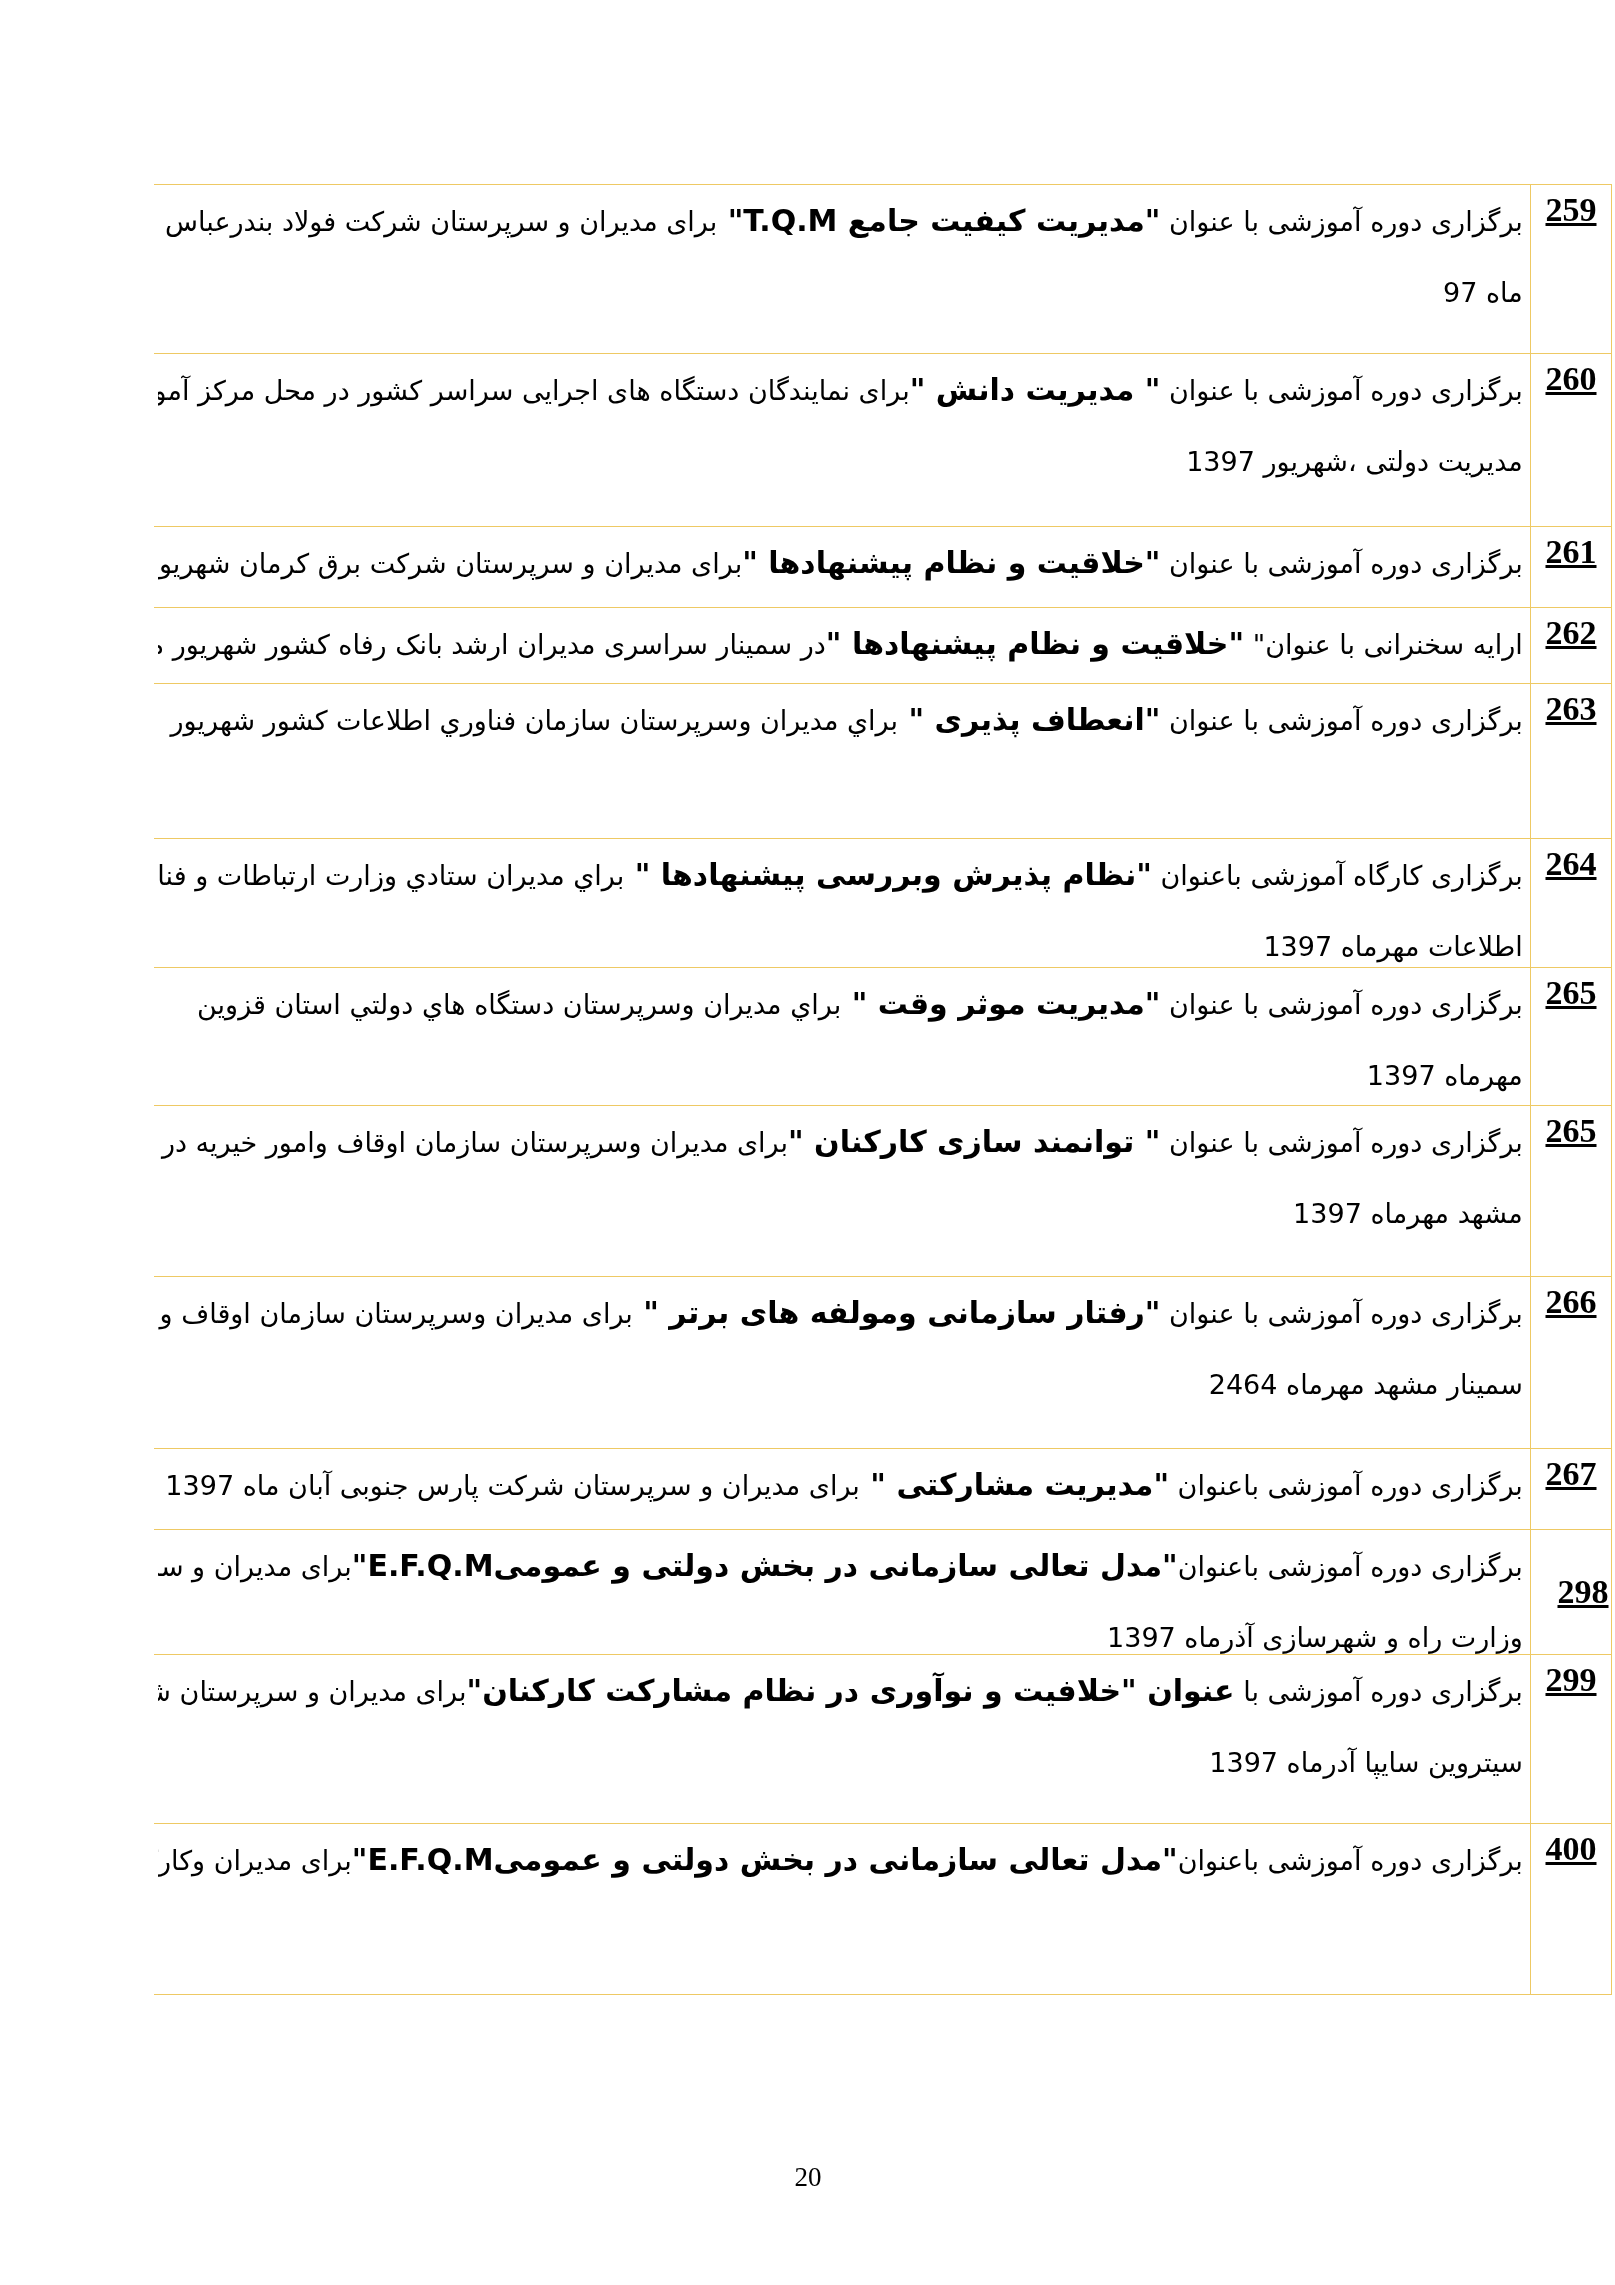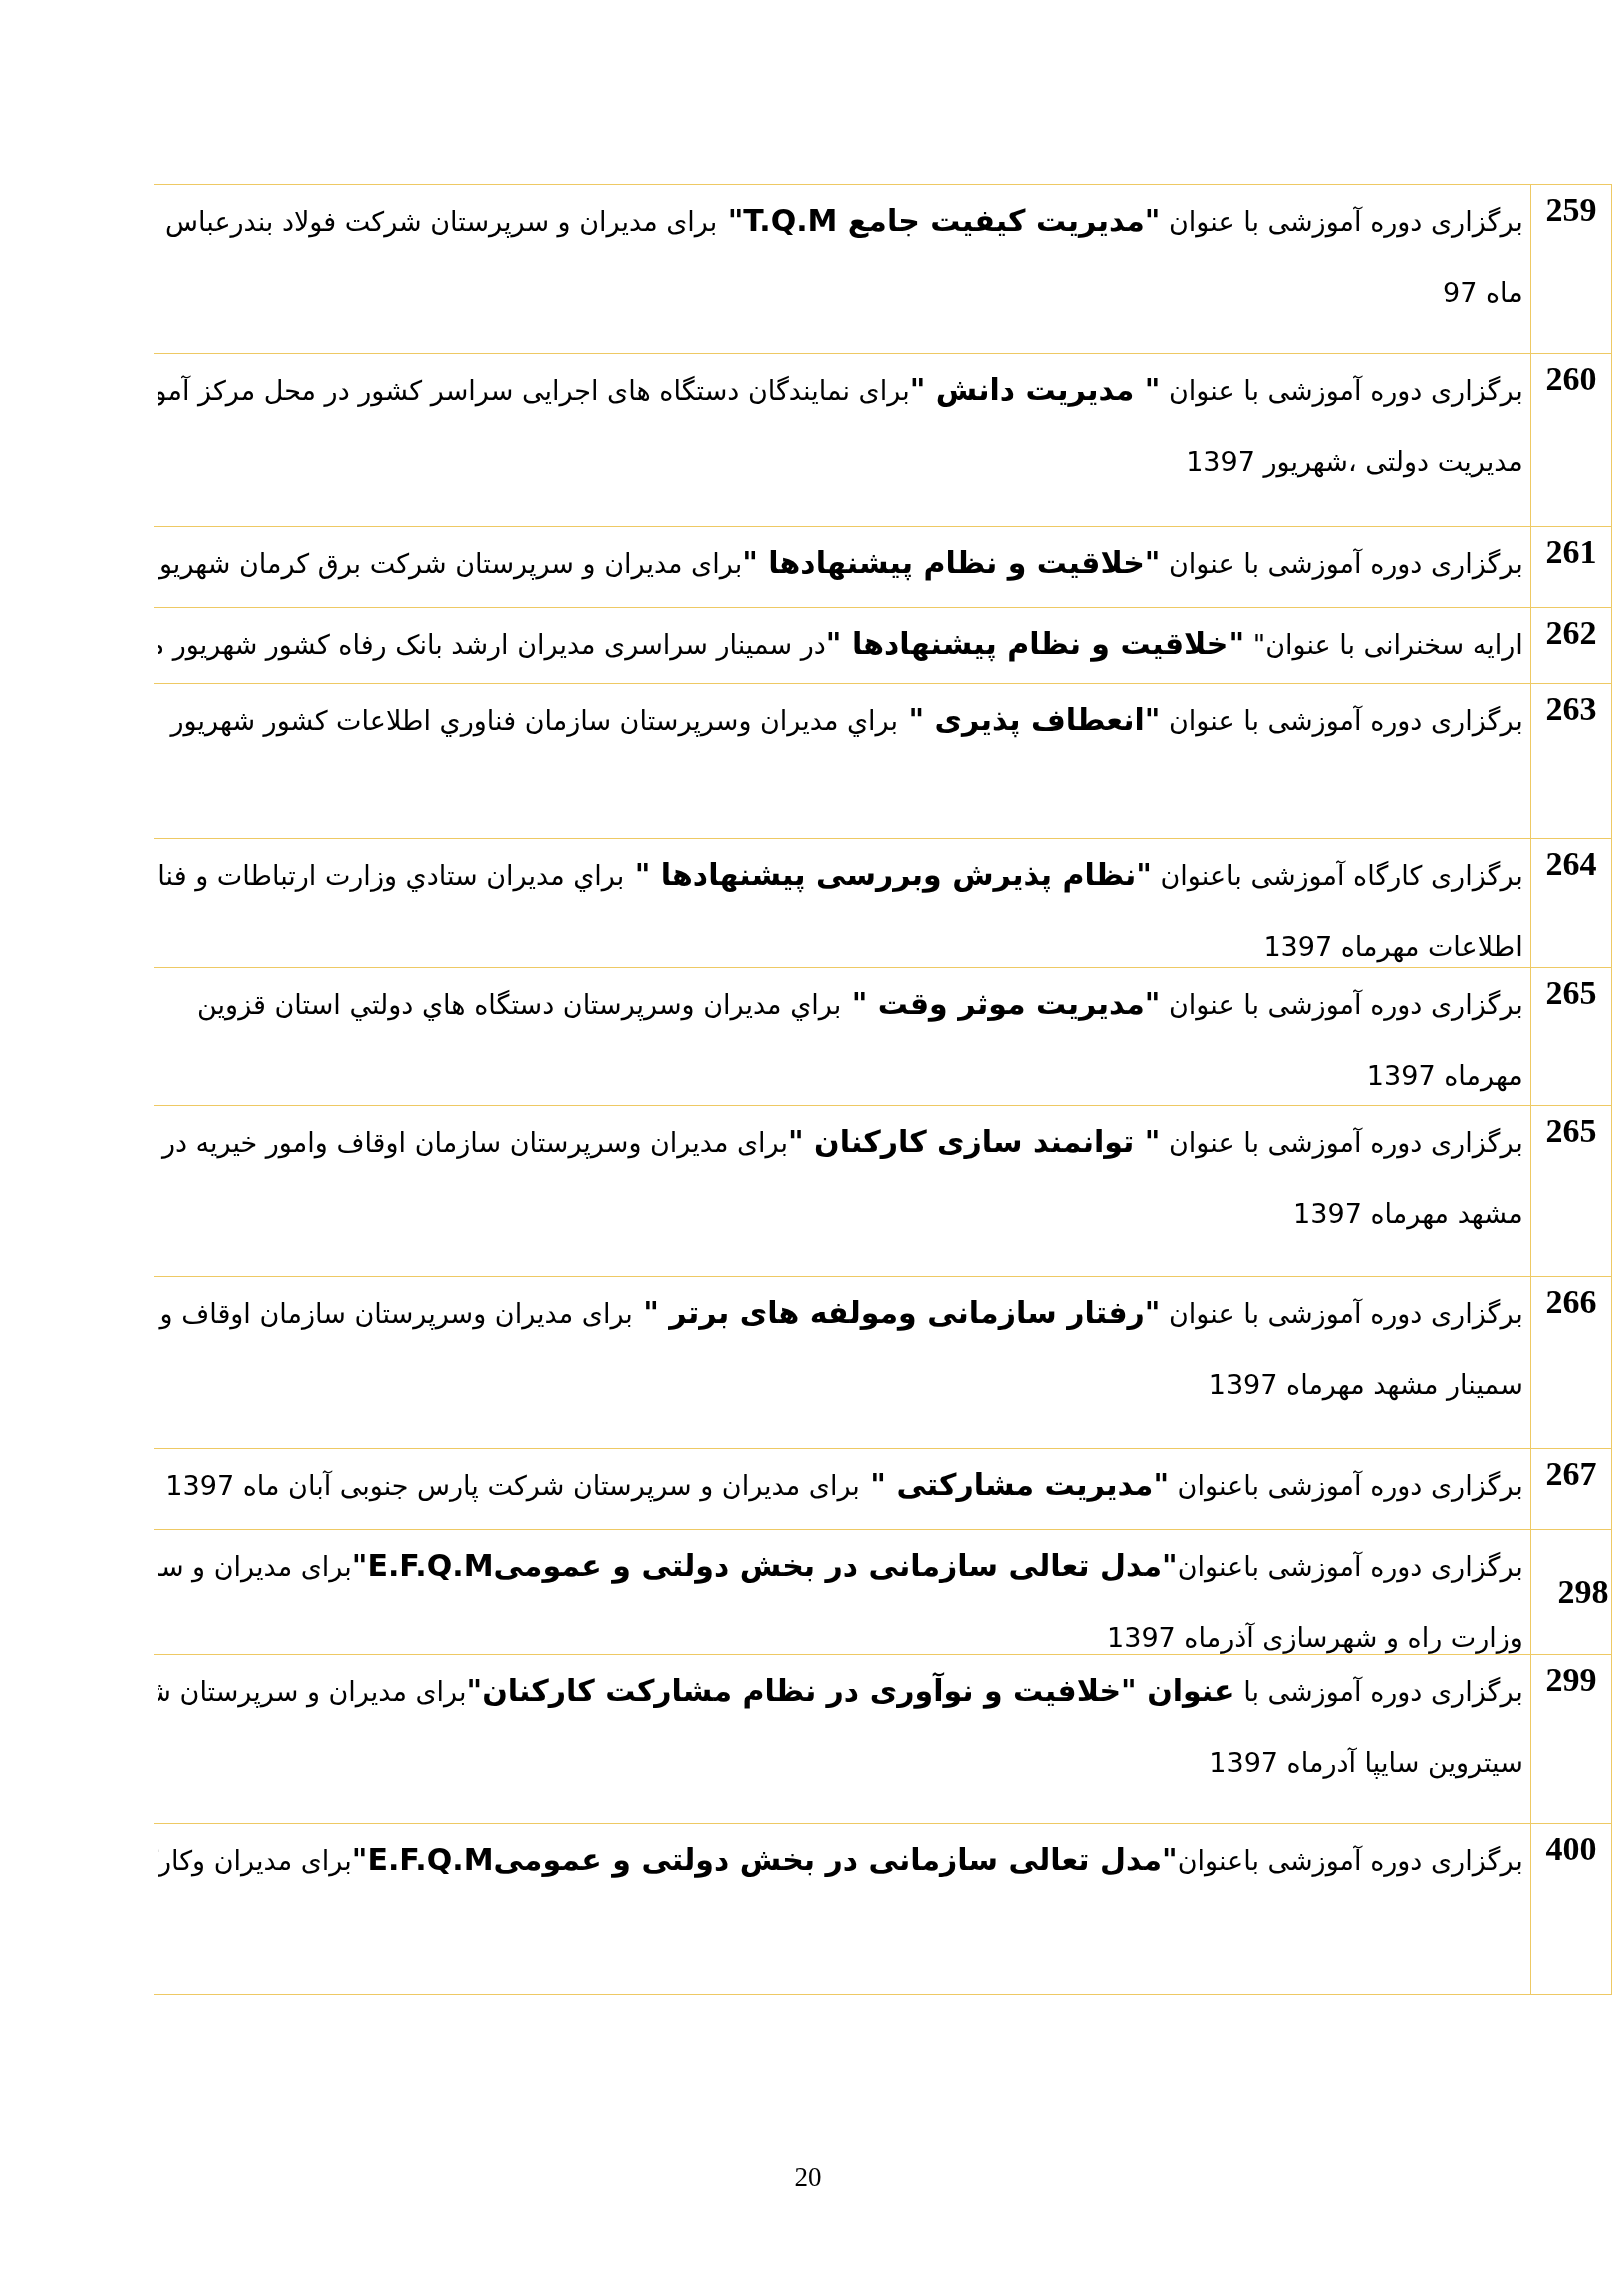--- a/index.html
+++ b/index.html
@@ -51,20 +51,21 @@
   .cell.num{
     order:2;
     width:81px;
     border-left:1.8px solid #eec964;
     text-align:center;
     font-family:"Liberation Serif",serif;
     font-weight:bold;
     font-size:34px;
     line-height:40px;
     padding-top:5.4px;
+    text-decoration:underline;
   }
   .row:nth-child(11) .cell.num{padding-top:42px;padding-left:24px;} 
   .line{
     height:72px;
     line-height:72px;
     white-space:nowrap;
     overflow:hidden;
     font-size:27px;
   }
   .seg{font-weight:normal;}
@@ -132,21 +133,21 @@
       <div class="row">
         <div class="cell text">
           <div class="line"><span class="seg">برگزاری دوره آموزشی با عنوان </span><span class="seg b">" توانمند سازی کارکنان "</span><span class="seg">برای مدیران وسرپرستان سازمان اوقاف وامور خیریه در سمینار</span></div>
           <div class="line"><span class="seg">مشهد مهرماه 1397</span></div>
         </div>
         <div class="cell num">265</div>
       </div>
       <div class="row">
         <div class="cell text">
           <div class="line"><span class="seg">برگزاری دوره آموزشی با عنوان  </span><span class="seg b">"رفتار سازمانی ومولفه های برتر " </span><span class="seg">برای مدیران وسرپرستان سازمان اوقاف وامور خیریه در</span></div>
-          <div class="line"><span class="seg">سمینار مشهد مهرماه 1397</span></div>
+          <div class="line"><span class="seg">سمینار مشهد مهرماه 2464</span></div>
         </div>
         <div class="cell num">266</div>
       </div>
       <div class="row">
         <div class="cell text">
           <div class="line"><span class="seg">برگزاری دوره آموزشی باعنوان </span><span class="seg b">"مدیریت مشارکتی " </span><span class="seg">برای مدیران و سرپرستان شرکت پارس جنوبی آبان ماه 1397</span></div>
         </div>
         <div class="cell num">267</div>
       </div>
       <div class="row">

